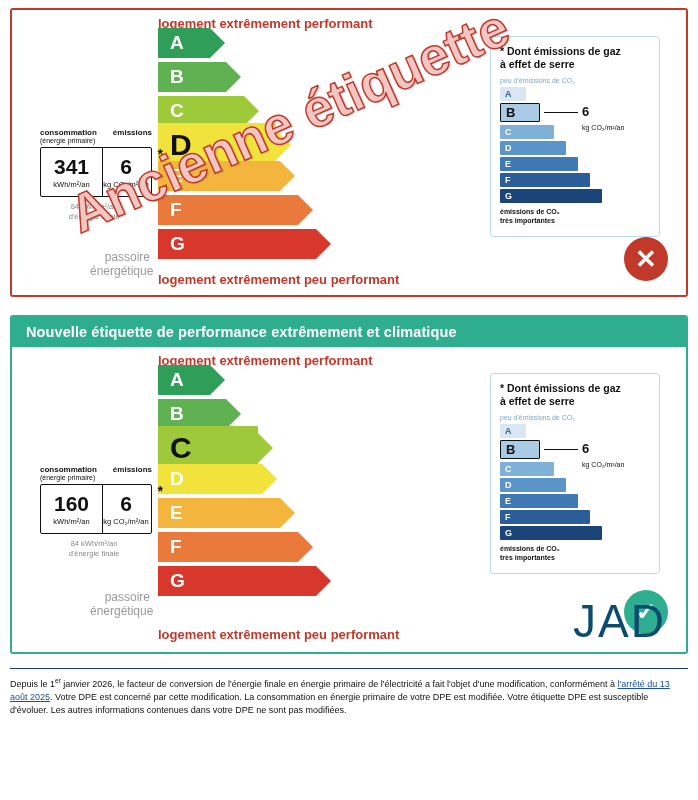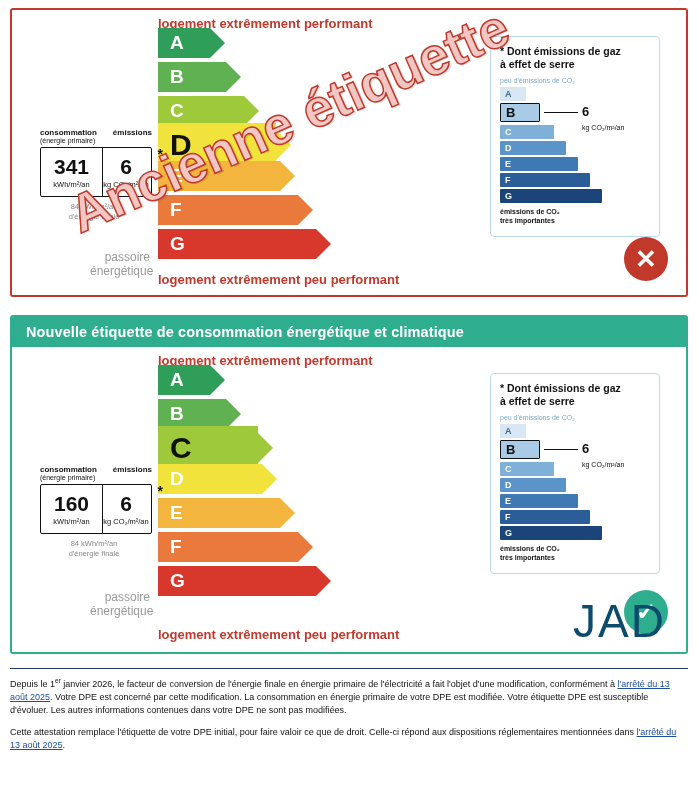--- a/index.html
+++ b/index.html
@@ -360,21 +360,21 @@
     </div>
 
     <div class="bot-note" style="bottom:8px">logement extrêmement peu performant</div>
 
     <div class="badge ko">✕</div>
     <div class="wm">Ancienne étiquette</div>
   </div>
 </div>
 
 <div class="panel new">
-  <div class="panel-head">Nouvelle étiquette de consommation énergétique et climatique</div>
+  <div class="panel-head">Nouvelle étiquette de performance extrêmement et climatique</div>
   <div class="panel-body">
 
     <div class="top-note" style="color:#c0392b">logement extrêmement performant</div>
 
     <div class="arrows" id="new-arrows">
         <div class="arrow-row">
           <div class="arrow" style="width: 52px; background: rgb(47, 158, 89); color: rgb(47, 158, 89);">
             <span style="color: rgb(255, 255, 255);">A</span>
           </div>
         </div>
@@ -470,16 +470,13 @@
 
     <div class="badge ok">✓</div>
     <div class="wm2">JAD</div>
   </div>
 </div>
 
 <div class="footer">
   <p>
     <span>Depuis le 1</span><sup>er</sup><span> janvier 2026, le facteur de conversion de l'énergie finale en énergie primaire de l'électricité a fait l'objet d'une modification, conformément à </span><a href="#">l'arrêté du 13 août 2025</a><span>. Votre DPE est concerné par cette modification. La consommation en énergie primaire de votre DPE est modifiée. Votre étiquette DPE est susceptible d'évoluer. Les autres informations contenues dans votre DPE ne sont pas modifiées.</span>
   </p>
-  <p>
-    <span>Cette attestation remplace l'étiquette de votre DPE initial, pour faire valoir ce que de droit. Celle-ci répond aux dispositions réglementaires mentionnées dans </span><a href="#">l'arrêté du 13 août 2025</a><span>.</span>
-  </p>
 </div>
 
 </body></html>

